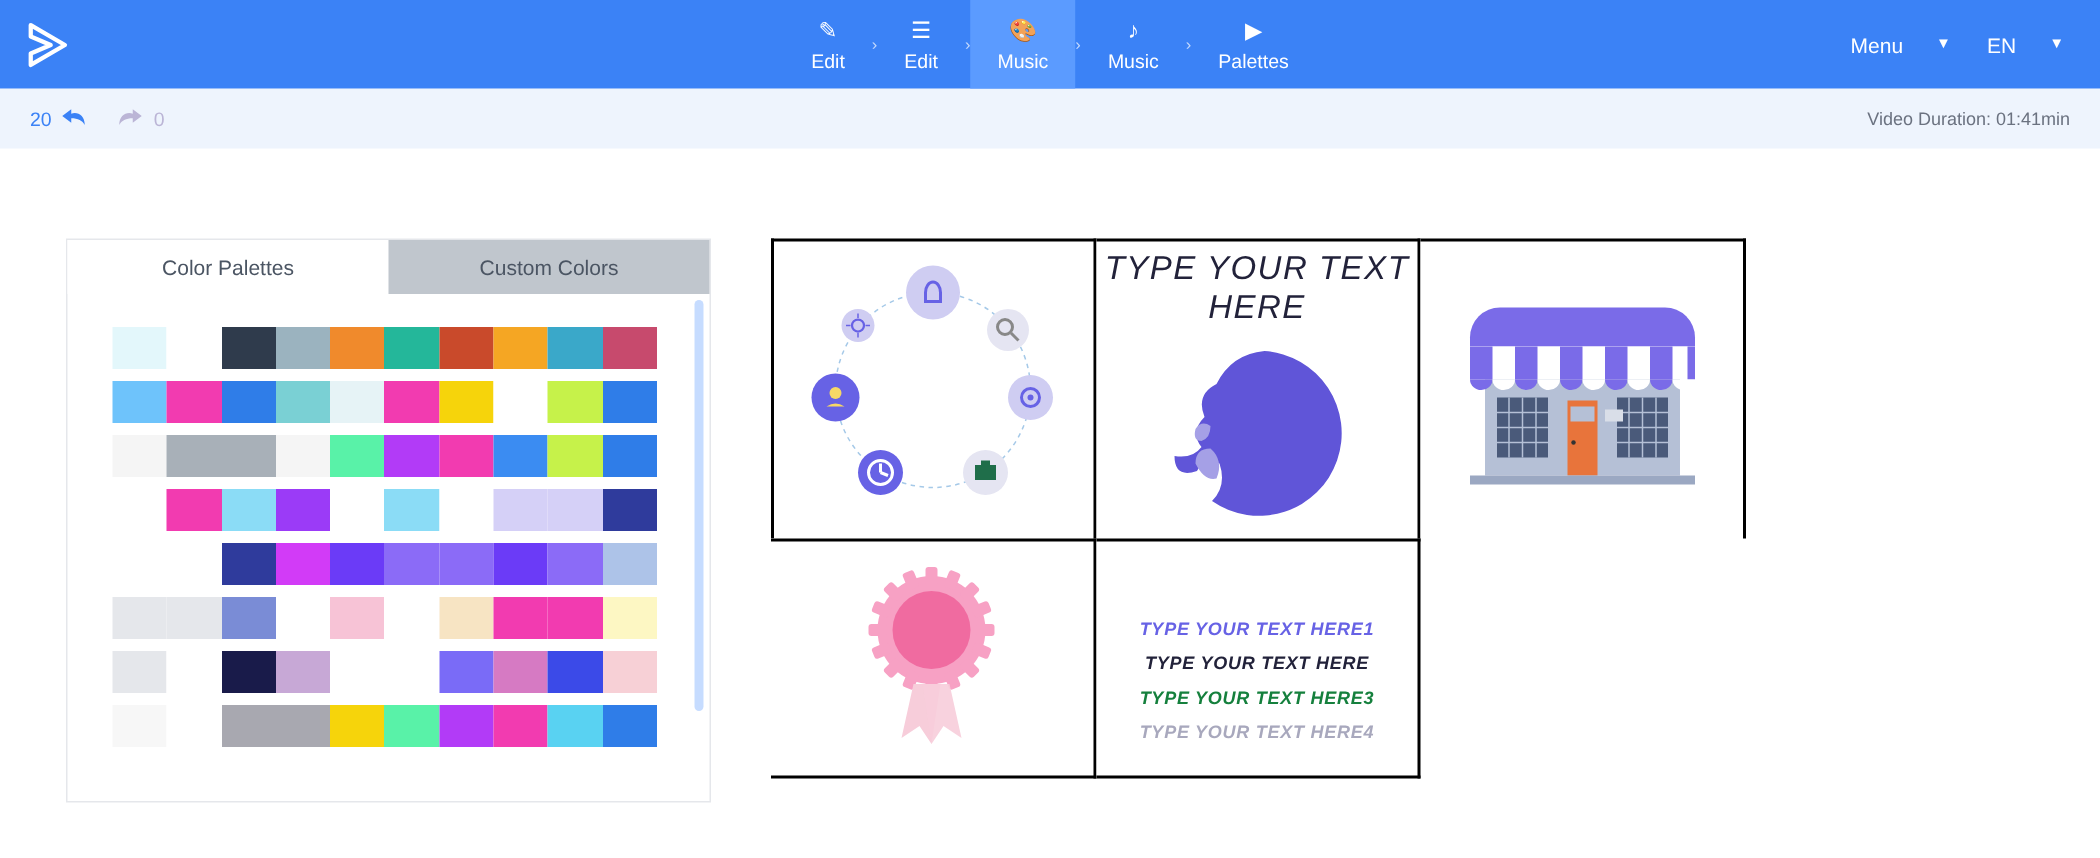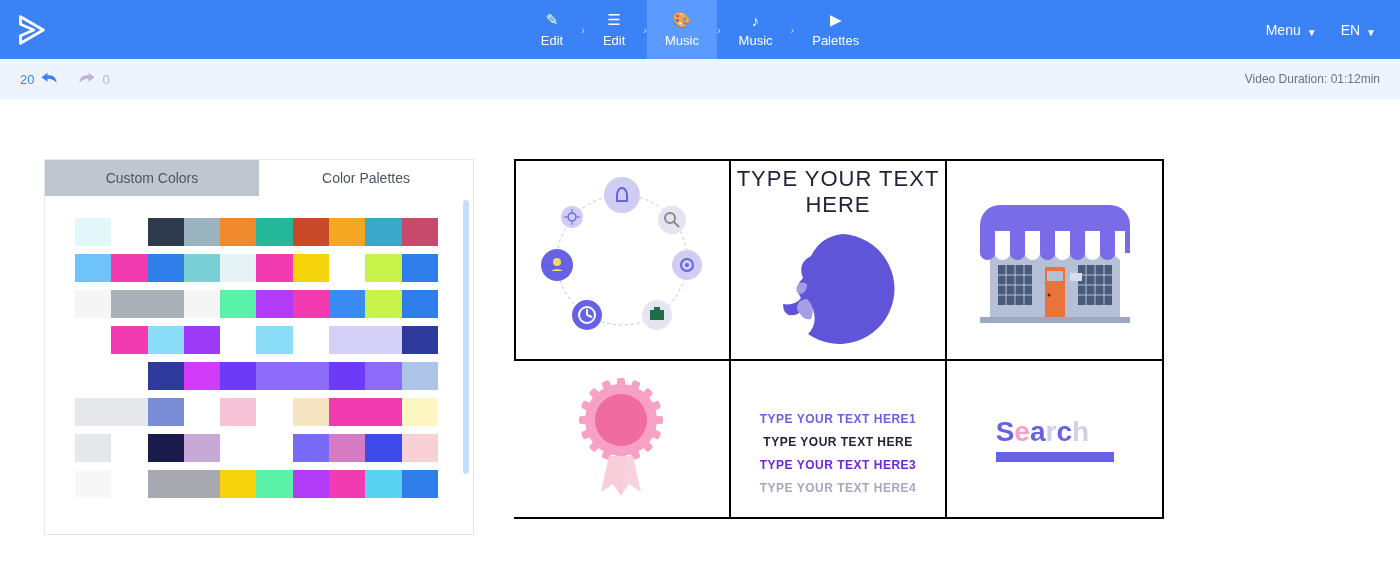--- a/index.html
+++ b/index.html
@@ -7,21 +7,21 @@
   
   
   .header { background: #3b82f6; height: 59px; display: flex; align-items: center; position: relative; }
   .logo { width: 44px; height: 44px; margin-left: 8px; display:flex; align-items:center; justify-content:center; }
   .steps { position: absolute; left: 50%; transform: translateX(-50%); display: flex; align-items: stretch; height: 59px; }
   .step { display: flex; flex-direction: column; align-items: center; justify-content: center; color: #fff; font-size: 13px; padding: 0 18px; height: 59px; cursor: pointer; }
   .step.active { background: #5b9bff; }
   .step .ico { font-size: 15px; margin-bottom: 4px; }
   .chev { color: rgba(255,255,255,0.7); font-size: 11px; align-self: center; }
   .header-right { margin-left: auto; display: flex; align-items: center; gap: 24px; padding-right: 24px; color: #fff; font-size: 14px; }
-  .dd { display:flex; align-items:flex-end; gap:6px; cursor:pointer; }
+  .dd { display:flex; align-items:center; gap:22px; cursor:pointer; }
   .caret { font-size: 10px; }
   
   
   .subheader { background: #eef4fd; height: 40px; display:flex; align-items:center; padding: 0 20px; font-size: 13px; color: #6b7280; }
   .undo-count { color: #3b82f6; font-weight: 500; margin-right: 6px;}
   .undo-ico { color:#3b82f6; margin-right: 20px; cursor:pointer;}
   .redo-ico { color:#bbb5d6; margin-right: 6px;}
   .redo-count { color:#bbb5d6; }
   .duration { margin-left:auto; font-size:12px; color:#6b7280; }
   
@@ -36,28 +36,28 @@
   .tab.active { background:#fff; }
   .palettes { padding: 22px 14px 28px 30px; position:relative; }
   .palettes::after { content:""; position:absolute; right:4px; top:4px; bottom:60px; width:6px; background:#5b9bff; border-radius:3px; opacity:0.35;}
   .palette-row { display:flex; margin-bottom: 8px; }
   .swatch { width: 36.3px; height: 28px; }
   
   
   .preview { width: 650px; }
   .pgrid { display:grid; grid-template-columns: repeat(3,1fr); grid-template-rows: 200px 160px; }
   .pcell { border:2px solid #000; display:flex; align-items:center; justify-content:center; flex-direction:column; background:#fff; overflow:hidden;}
-  .pcell + .pcell { border-left:none; }
+  .pcell + .pcell { border-left:none;font-style:italic; }
   .pgrid .pcell:nth-child(1),.pgrid .pcell:nth-child(2),.pgrid .pcell:nth-child(3){ border-bottom:none;}
   .pgrid .pcell:nth-child(4),.pgrid .pcell:nth-child(5),.pgrid .pcell:nth-child(6){ }
   .tyt-headline { font-family: Impact, 'Arial Black', sans-serif; font-size:22px; letter-spacing:1px; color:#22223a; margin-bottom:6px; text-align:center; }
   .textlines { font-size:12px; font-weight:700; letter-spacing:0.5px; text-align:center; line-height:1.9; }
   .textlines div:nth-child(1){ color:#6762e5;margin-top:30px; }
   .textlines div:nth-child(2){ color:#22223a; }
-  .textlines div:nth-child(3){ color:#6d28d9; }
+  .textlines div:nth-child(3){ color:#15803d; }
   .textlines div:nth-child(4){ color:#a8a8bd; }
   .textlines div:nth-child(5){ color:#ef4e7b; }
   .search-word { font-size:28px; font-weight:800; }
   .search-word span.s1{color:#6762e5;} .search-word span.s2{color:#f7a1c4;} .search-word span.s3{color:#6762e5;} .search-word span.s4{color:#cfcfe8;} .search-word span.s5{color:#6762e5;} .search-word span.s6{color:#cfcfe8;}
   .search-underline{ height:10px; width:118px; background:#6762e5; margin-top:4px;}
 </style>
 </head>
 <body>
 
 <div class="header">
@@ -110,29 +110,29 @@
     <svg width="18" height="14" viewBox="0 0 24 18">
         <path d="M10 2 L2 8 L10 14 L10 10 C16 10 20 12 22 16 C22 8 16 4 10 6 Z" fill="#3b82f6"></path>
       </svg>
   </span>
   <span class="redo-ico">
     <svg width="18" height="14" viewBox="0 0 24 18">
         <path d="M14 2 L22 8 L14 14 L14 10 C8 10 4 12 2 16 C2 8 8 4 14 6 Z" fill="#bbb5d6"></path>
       </svg>
   </span>
   <span class="redo-count">0</span>
-  <span class="duration">Video Duration: 01:12min</span>
+  <span class="duration">Video Duration: 01:41min</span>
 </div>
 
 <div class="main">
 
   <div class="panel">
     <div class="tabs">
+      <div class="tab active">Color Palettes</div>
       <div class="tab inactive">Custom Colors</div>
-      <div class="tab active">Color Palettes</div>
     </div>
     <div class="palettes" id="palettes">
         <div class="palette-row">
           <div class="swatch" style="background: rgb(227, 247, 251);"></div>
           <div class="swatch" style="background: rgb(255, 255, 255);"></div>
           <div class="swatch" style="background: rgb(47, 59, 76);"></div>
           <div class="swatch" style="background: rgb(155, 179, 191);"></div>
           <div class="swatch" style="background: rgb(240, 138, 44);"></div>
           <div class="swatch" style="background: rgb(36, 183, 154);"></div>
           <div class="swatch" style="background: rgb(201, 74, 43);"></div>
@@ -378,21 +378,15 @@
 
       <div class="pcell">
         <div class="textlines" id="textlines">
             <div>TYPE YOUR TEXT HERE1</div>
             <div>TYPE YOUR TEXT HERE</div>
             <div>TYPE YOUR TEXT HERE3</div>
             <div>TYPE YOUR TEXT HERE4</div>
           </div>
       </div>
 
-      <div class="pcell">
-        <div>
-          <div class="search-word" id="searchword"><span class="s1">S</span><span class="s2">e</span><span class="s3">a</span><span class="s4">r</span><span class="s5">c</span><span class="s6">h</span></div>
-          <div class="search-underline"></div>
-        </div>
-      </div>
     </div>
   </div>
 </div>
 
 </body></html>

